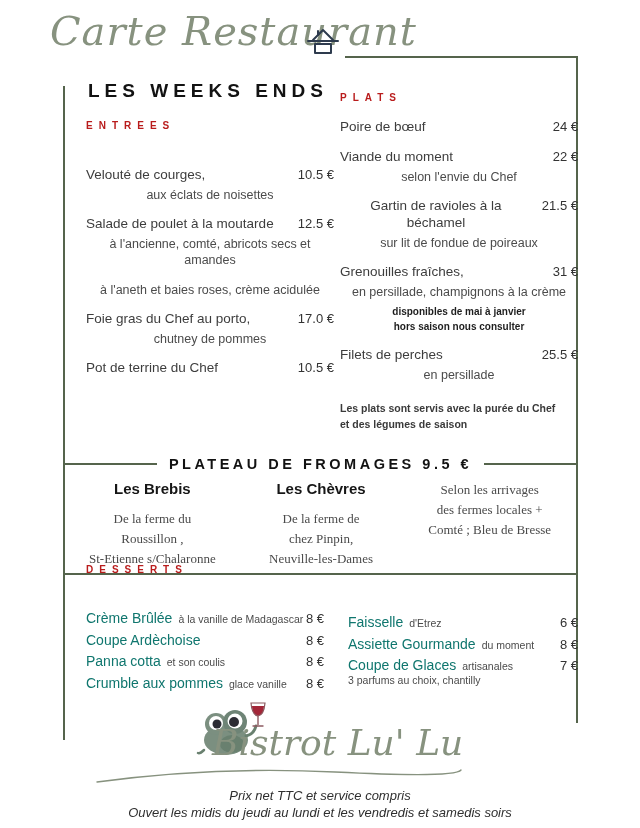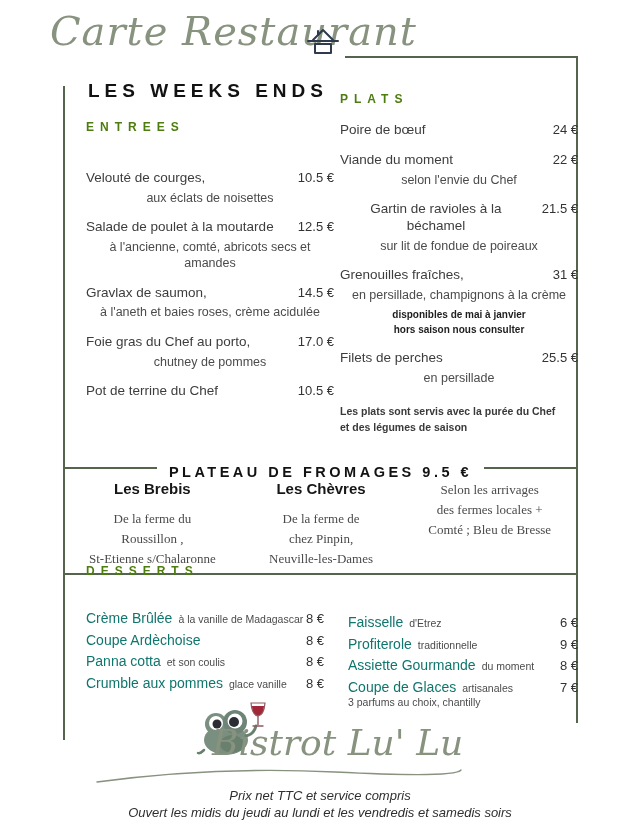--- a/index.html
+++ b/index.html
@@ -12,40 +12,40 @@
 
   
   .fline{position:absolute;background:#55644c;}
   .top-line{left:345px;top:56px;width:233px;height:2px;}
   .right-line{left:576px;top:56px;width:2px;height:667px;}
   .left-line{left:63px;top:86px;width:2px;height:654px;}
   .divider2{left:63px;top:573px;width:515px;height:2px;}
 
   .big-h{position:absolute;left:88px;top:80px;font-weight:700;color:#121212;
          letter-spacing:5px;font-size:19px;white-space:nowrap;}
-  .sec-h{font-weight:700;color:#4d7c0f;letter-spacing:6px;font-size:12px;white-space:nowrap;}
+  .sec-h{font-weight:700;color:#b91c1c;letter-spacing:6px;font-size:10px;white-space:nowrap;}
 
   .col{position:absolute;}
   .entrees-col{left:86px;top:120px;width:248px;}
   .entrees-col .sec-h{margin-bottom:36px;}
   .plats-col{left:340px;top:92px;width:238px;}
   .plats-col .sec-h{margin-bottom:16px;}
 
   .item{margin-bottom:13px;text-align:center;}
   .item-head{display:flex;justify-content:space-between;align-items:flex-start;gap:4px;}
   .item-name{font-size:13.5px;color:#3d3d3d;line-height:1.25;}
   .item-price{font-size:13px;color:#333;white-space:nowrap;margin-left:6px;}
   .item-desc{font-size:12.5px;color:#4b4b4b;margin-top:3px;line-height:1.3;}
   .bold-note{font-size:10px;font-weight:700;color:#1e1e1e;margin-top:5px;line-height:1.45;white-space:pre-line;}
   .footnote{font-size:10.5px;font-weight:600;color:#3a3a3a;margin-top:18px;line-height:1.5;white-space:pre-line;}
 
   
   .fromages-head{position:absolute;left:63px;top:456px;width:515px;display:flex;align-items:center;}
   .fh-line{flex:1;height:2px;background:#55644c;}
-  .fh-text{padding:0 12px;font-weight:700;letter-spacing:3.5px;font-size:14.5px;color:#121212;white-space:nowrap;margin-top:8px;}
+  .fh-text{padding:0 12px;font-weight:700;letter-spacing:3.5px;font-size:14.5px;color:#121212;white-space:nowrap;}
   .fcols{position:absolute;left:68px;top:480px;width:506px;display:flex;}
   .fcol{flex:1;text-align:center;padding:0 6px;}
   .fcol-title{font-weight:700;font-size:15px;color:#161616;margin-bottom:12px;}
   .fcol-desc{font-size:13px;color:#4a4a4a;line-height:1.55;white-space:pre-line;font-family:Liberation Serif, serif;}
 
   
   .desserts-h{position:absolute;left:86px;top:564px;}
   .dcol{position:absolute;}
   .dcol-left{left:86px;top:610px;width:238px;}
   .dcol-right{left:348px;top:614px;width:230px;}
@@ -96,24 +96,20 @@
 
     <div class="item">
       <div class="item-head">
         <span class="item-name">Salade de poulet à la moutarde</span>
         <span class="item-price">12.5 €</span>
       </div>
       <div class="item-desc">à l'ancienne, comté, abricots secs et amandes</div>
     </div>
 
     <div class="item">
-      <div class="item-head">
-        <span class="item-name">Gravlax de saumon,</span>
-        <span class="item-price">14.5 €</span>
-      </div>
       <div class="item-desc">à l'aneth et baies roses, crème acidulée</div>
     </div>
 
     <div class="item">
       <div class="item-head">
         <span class="item-name">Foie gras du Chef au porto,</span>
         <span class="item-price">17.0 €</span>
       </div>
       <div class="item-desc">chutney de pommes</div>
     </div>
@@ -223,25 +219,20 @@
       <span class="drow-small">glace vanille</span>
       <span class="drow-price">8 €</span>
     </div>
   </div>
 
   <div class="dcol dcol-right">
     <div class="drow">
       <span class="drow-name">Faisselle</span>
       <span class="drow-small">d'Etrez</span>
       <span class="drow-price">6 €</span>
-    </div>
-    <div class="drow">
-      <span class="drow-name">Profiterole</span>
-      <span class="drow-small">traditionnelle</span>
-      <span class="drow-price">9 €</span>
     </div>
     <div class="drow">
       <span class="drow-name">Assiette Gourmande</span>
       <span class="drow-small">du moment</span>
       <span class="drow-price">8 €</span>
     </div>
     <div class="drow" style="margin-bottom:2px;">
       <span class="drow-name">Coupe de Glaces</span>
       <span class="drow-small">artisanales</span>
       <span class="drow-price">7 €</span>

